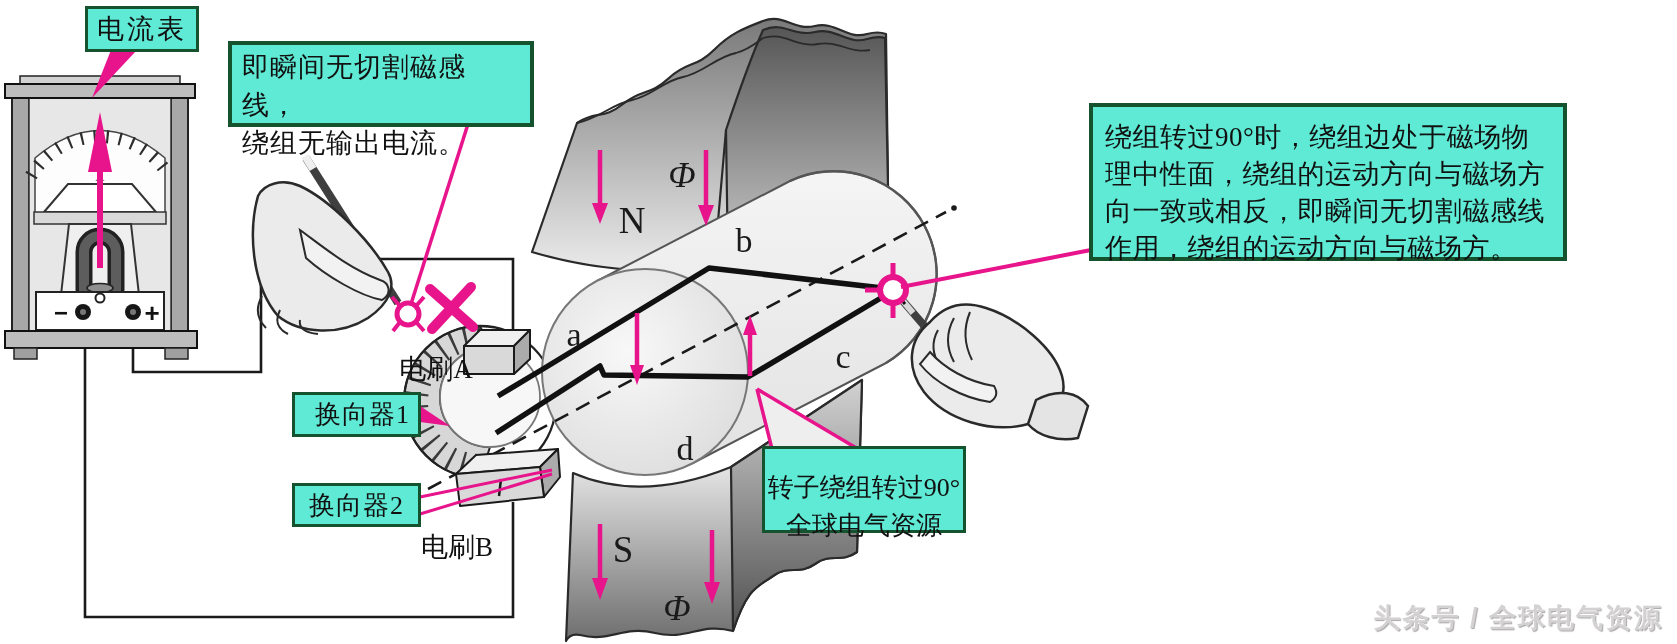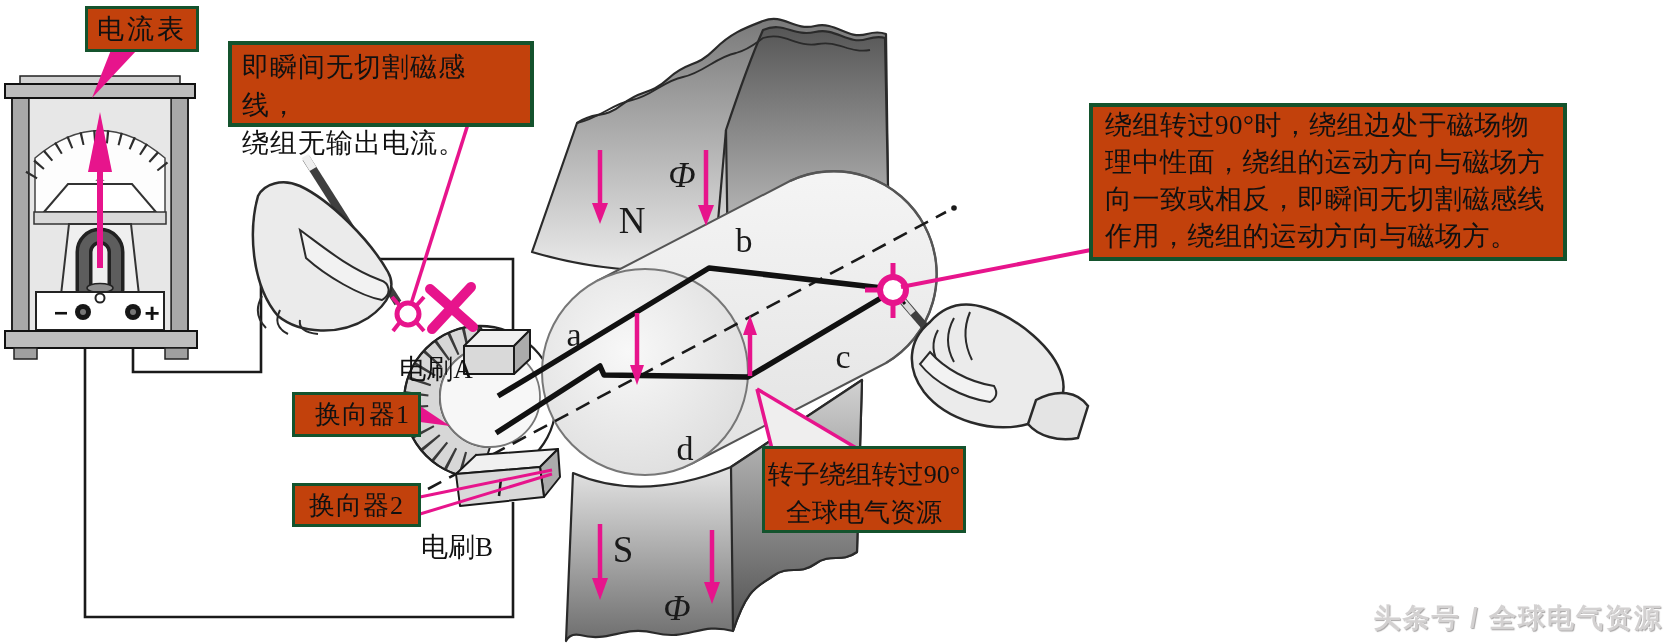--- a/index.html
+++ b/index.html
@@ -1,28 +1,28 @@
 <!DOCTYPE html>
 <html><head>
 <meta charset="utf-8">
 <style>
   html,body{margin:0;padding:0;}
   body{width:1677px;height:644px;position:relative;background:#ffffff;
        font-family:"Liberation Serif",serif;overflow:hidden;}
   svg{position:absolute;left:0;top:0;}
-  .callout{position:absolute;background:#c2410c;border:4px solid #14532d;
+  .callout{position:absolute;background:#5eead4;border:4px solid #14532d;
            color:#111;box-sizing:border-box;}
   .co-ammeter{left:85px;top:6px;width:114px;height:46px;border-width:3.5px;
            font-size:27px;display:flex;align-items:center;justify-content:center;letter-spacing:3px;}
   .co-brush{left:228px;top:41px;width:306px;height:86px;font-size:27px;line-height:38px;
            padding:3px 10px;letter-spacing:1px;}
   .co-rotation{left:1089px;top:103px;width:478px;height:158px;font-size:27px;line-height:37px;
-           padding:0 12px;letter-spacing:0.5px;}
+           padding:12px 12px;letter-spacing:0.5px;}
   .co-motion{left:762px;top:446px;width:204px;height:87px;border-width:3.5px;font-size:26px;
-           line-height:38px;text-align:center;padding-top:7px;}
+           line-height:38px;text-align:center;padding-top:20px;}
   .co-comm{width:129px;height:45px;border-width:3px;font-size:26px;
            display:flex;align-items:center;justify-content:center;letter-spacing:1px;}
   .co-comm1{left:292px;top:392px;padding-left:12px;}
   .co-comm2{left:292px;top:483px;height:44px;}
   .watermark{position:absolute;right:14px;bottom:8px;font-size:27px;font-weight:bold;
            color:#d3d1d1;letter-spacing:2px;font-family:"Liberation Sans",sans-serif;
            text-shadow:-1px -1px 0 #ffffff,1px 1px 1px #a9a7a7;margin-top:7px;}
 </style>
 </head>
 <body>

